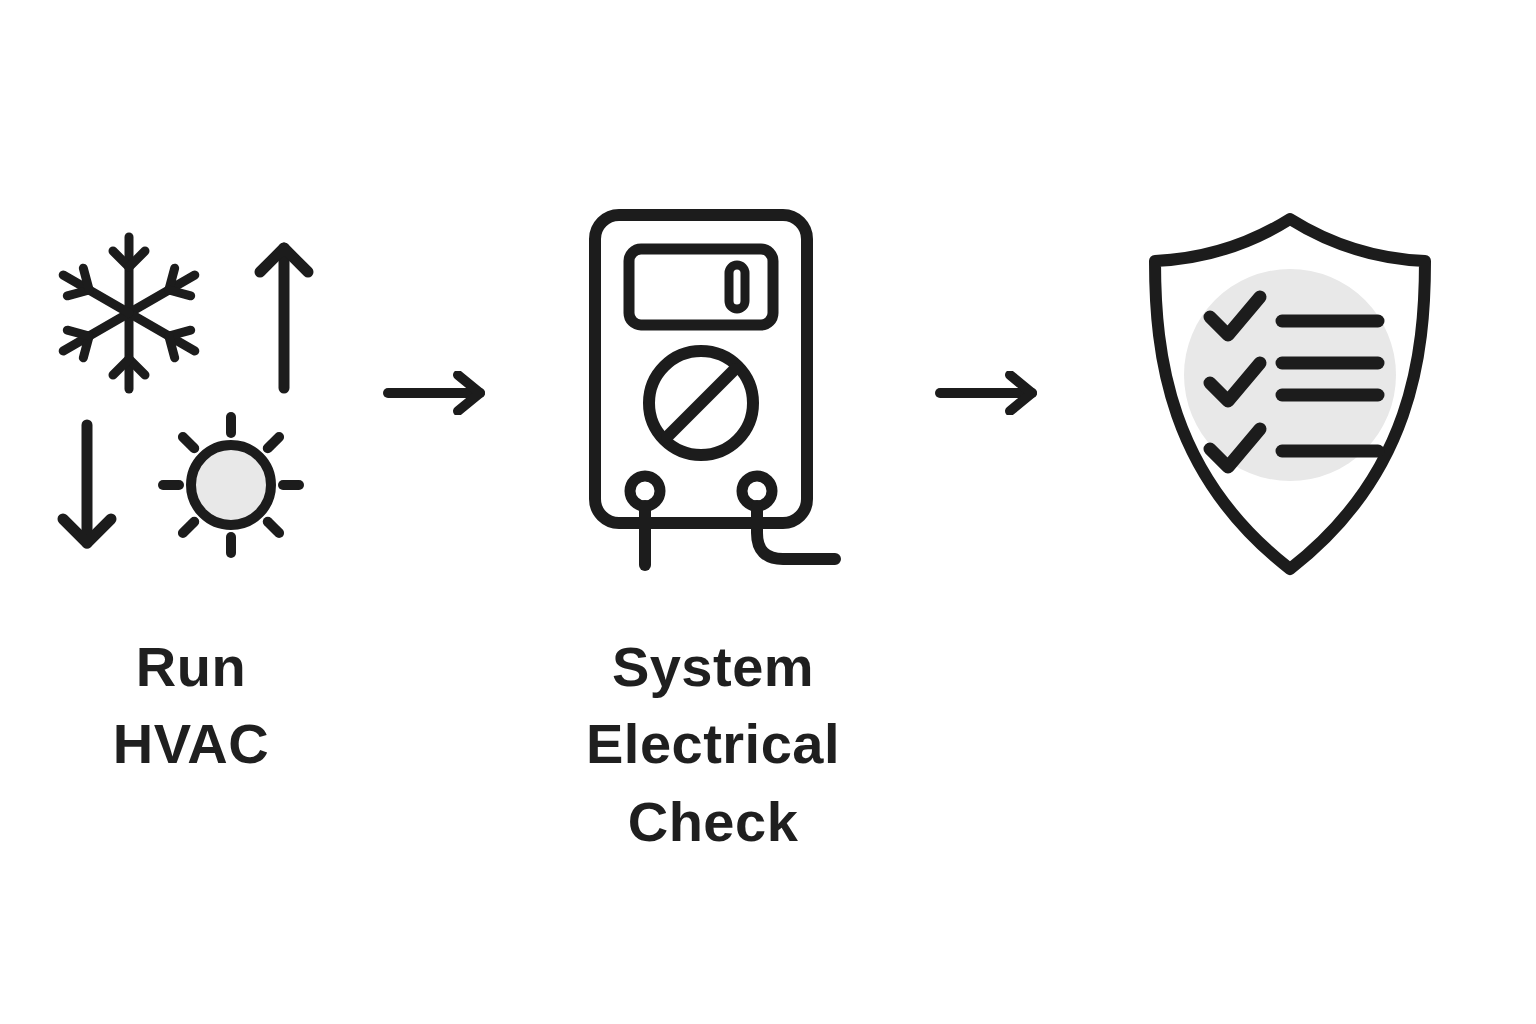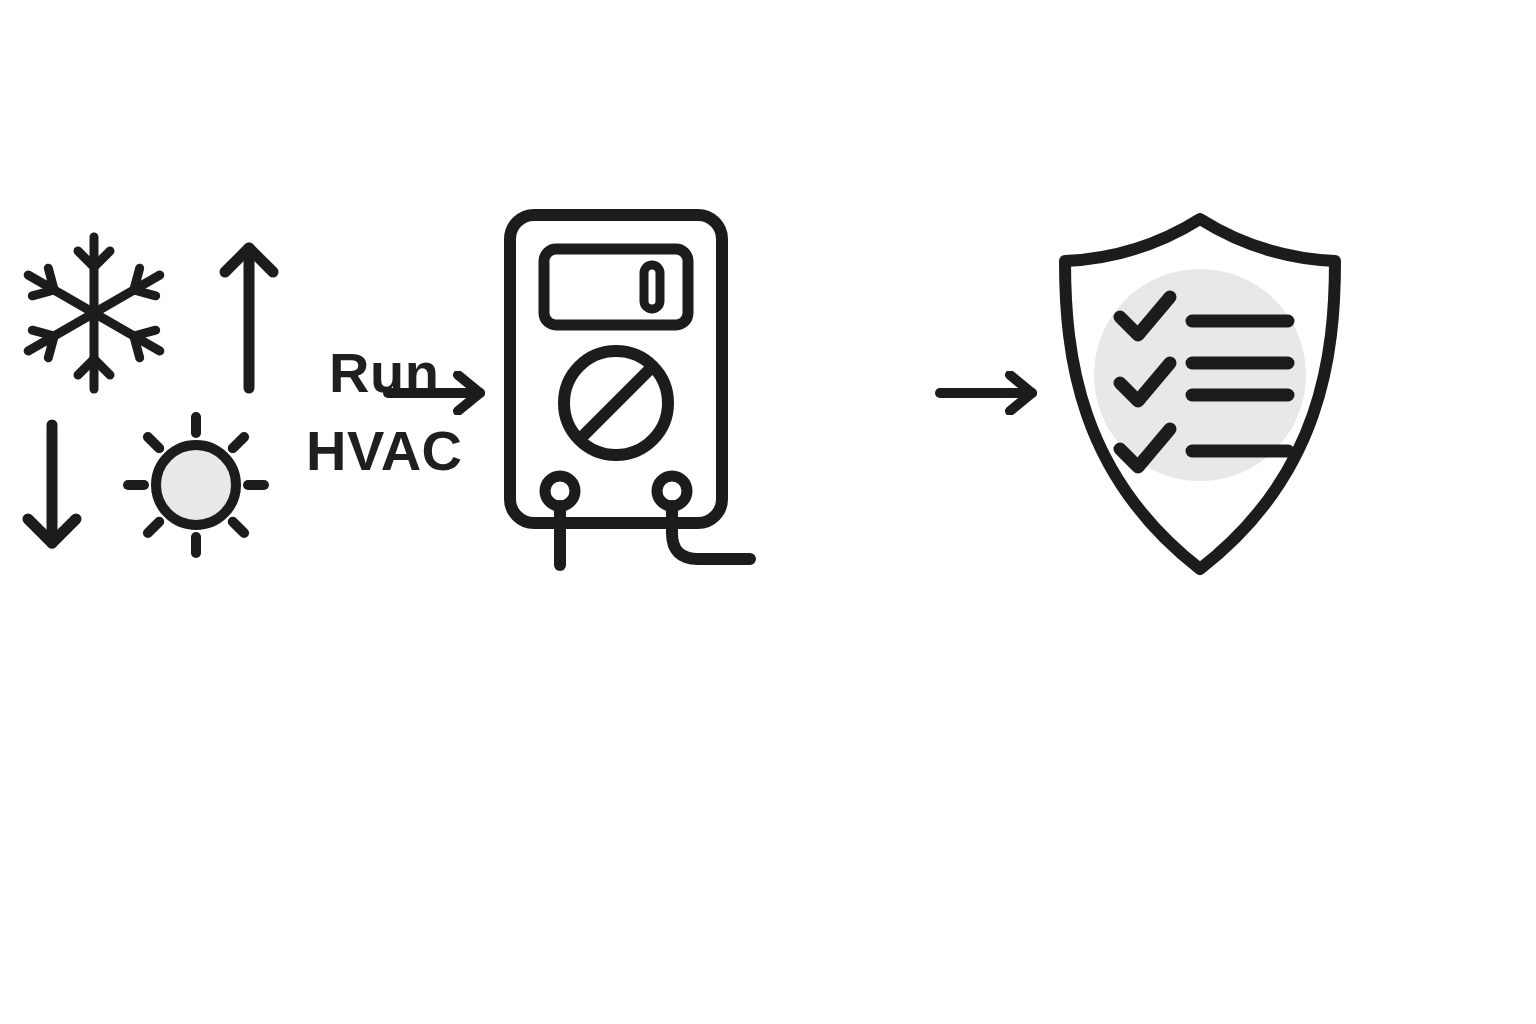--- a/index.html
+++ b/index.html
@@ -16,20 +16,21 @@
     font-family: "Liberation Sans", "DejaVu Sans", sans-serif;
   }
   .flow {
     display: flex;
     justify-content: center;
     align-items: flex-start;
     padding-top: 195px;
   }
   .step {
     display: flex;
+    flex-direction: column;
     align-items: center;
   }
   .step-1 { width: 370px; }
   .step-2 { width: 430px; }
   .step-3 { width: 480px; }
   .icon-box {
     height: 395px;
     display: flex;
     align-items: center;
     justify-content: center;
@@ -148,20 +149,23 @@
             <rect x="146" y="62" width="16" height="44" rx="8" stroke-width="9"></rect>
             <circle cx="118" cy="200" r="52" stroke-width="12"></circle>
             <line x1="84" y1="234" x2="152" y2="166" stroke-width="12"></line>
             <circle cx="62" cy="288" r="15" stroke-width="11"></circle>
             <circle cx="174" cy="288" r="15" stroke-width="11"></circle>
             <line x1="62" y1="303" x2="62" y2="362" stroke-width="12"></line>
             <path d="M174 303 L174 330 Q174 356 200 356 L252 356" stroke-width="12"></path>
           </g>
         </svg>
       </div>
+      <div class="label">System
+Electrical
+Check</div>
     </div>
 
     <div class="connector">
       <svg width="110" height="44" viewBox="0 0 110 44">
         <g class="stroke" stroke-width="10">
           <line x1="6" y1="22" x2="98" y2="22"></line>
           <polyline points="76,4 98,22 76,40"></polyline>
         </g>
       </svg>
     </div>

